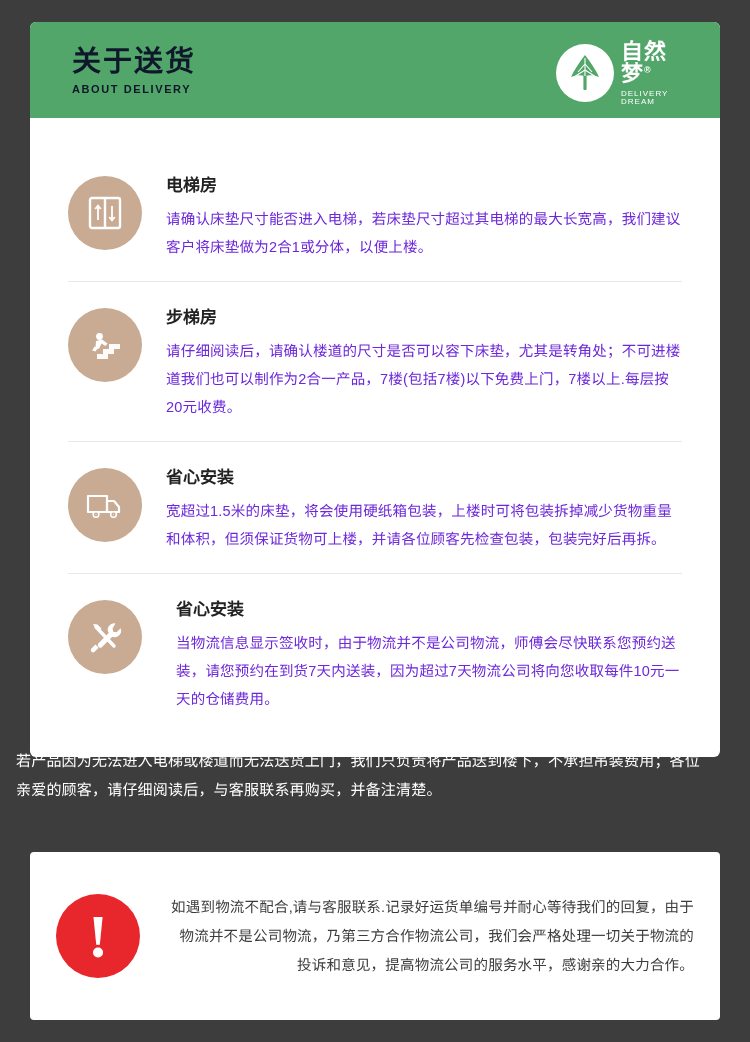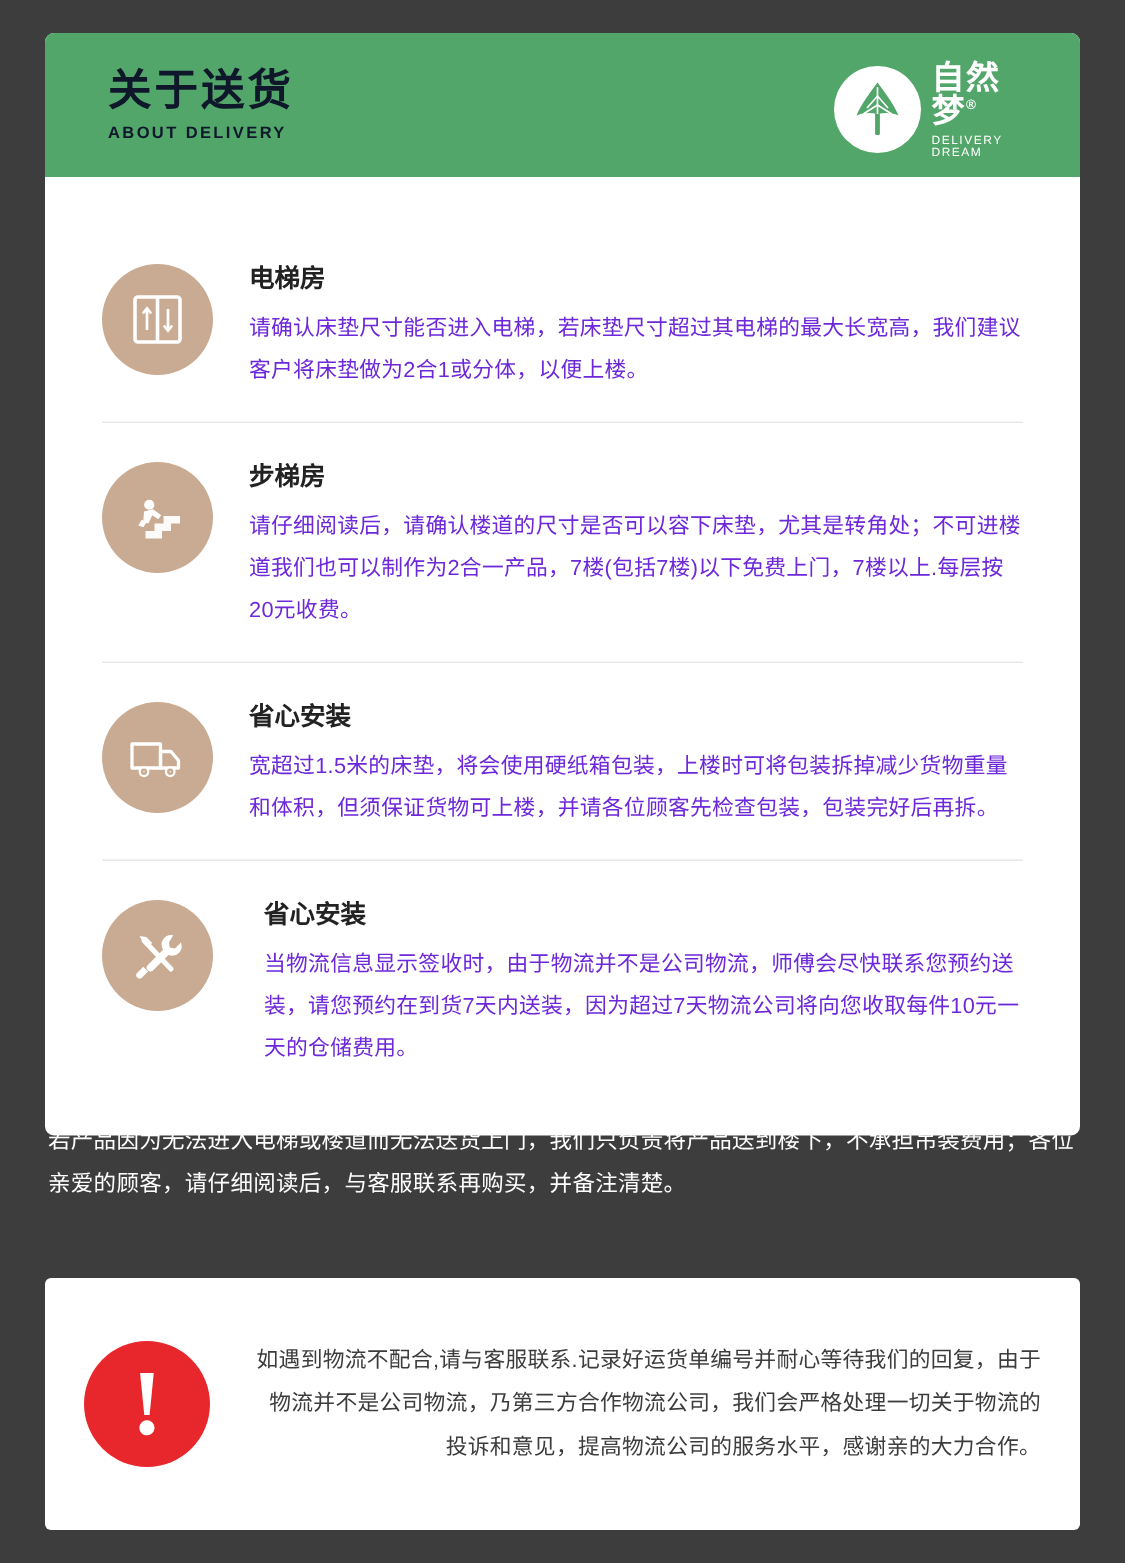--- a/index.html
+++ b/index.html
@@ -136,21 +136,21 @@
   .item-desc {
     font-size: 14.5px;
     color: #6d28d9;
     line-height: 28px;
     letter-spacing: 0.2px;
   }
 
   
   .dark-note {
     position: absolute;
-    left: 32px;
+    left: 16px;
     top: 746px;
     width: 690px;
     color: #ffffff;
     font-size: 15px;
     line-height: 29px;
     letter-spacing: 0.2px;
   }
 
   
   .warn-card {

